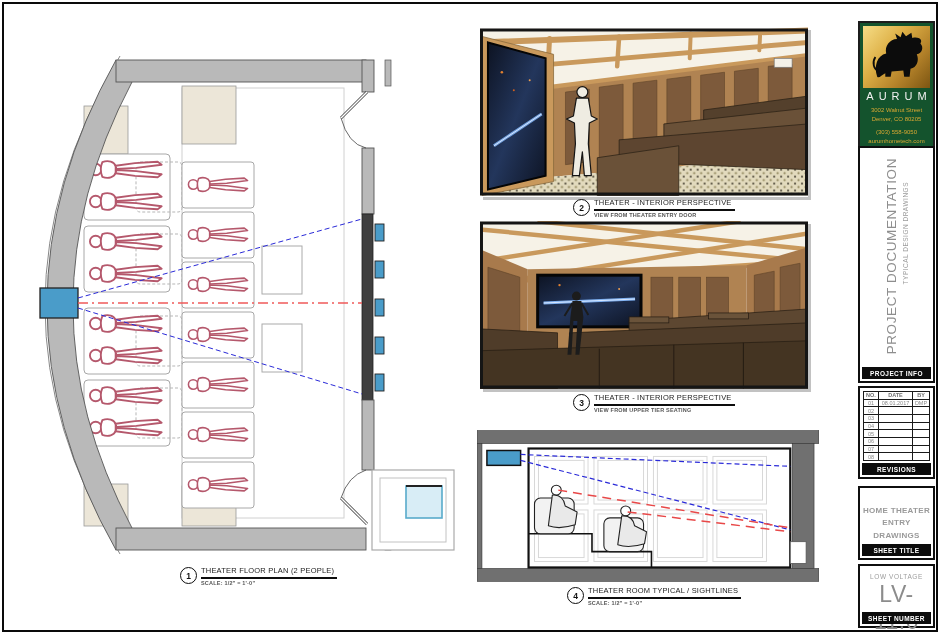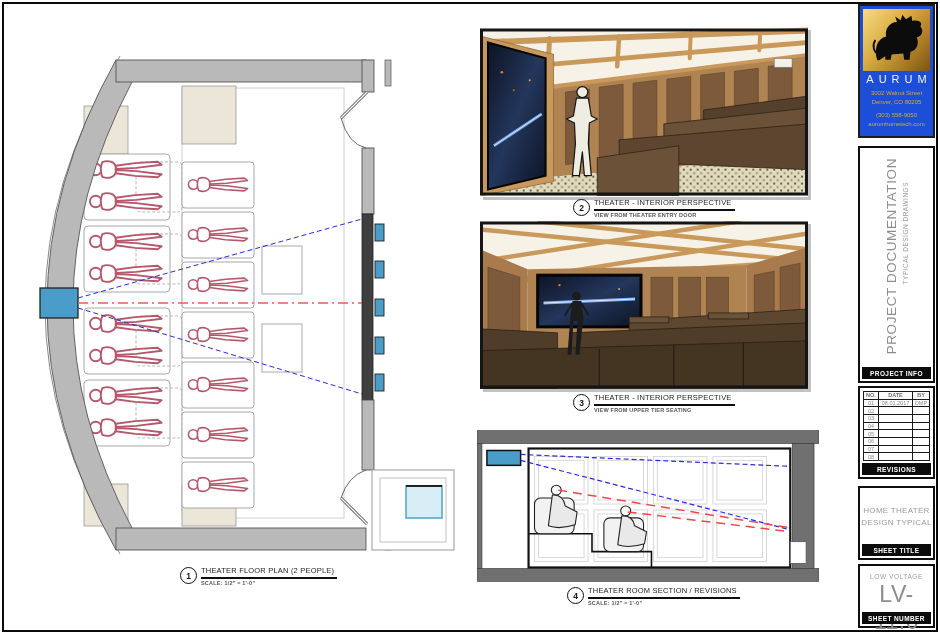--- a/index.html
+++ b/index.html
@@ -6,39 +6,39 @@
   body{width:940px;height:634px;font-family:"Liberation Sans",sans-serif;background:#e8e8e8;}
   .sheet{position:relative;width:940px;height:634px;background:#ffffff;overflow:hidden;}
   .frame{position:absolute;inset:2px;border:2.5px solid #0a0a0a;pointer-events:none;}
   .panel{position:absolute;}
   .shadowed{box-shadow:3px 3px 0 rgba(120,120,120,.45);}
 
   
   .tb{position:absolute;left:858px;width:77px;border:2px solid #0f0f0f;background:#fff;box-sizing:border-box;}
   .tb-bar{position:absolute;left:2px;right:2px;bottom:2px;background:#0c0c0c;color:#fff;font-size:6.5px;
           text-align:center;padding:3px 0 2px 0;letter-spacing:.4px;font-weight:bold;}
-  #logo-box{top:4px;height:134px;background:#1d4ed8;border-color:#1c1c1c;}
+  #logo-box{top:21px;height:134px;background:#14532d;border-color:#1c1c1c;}
   .logo-gold{position:absolute;left:3px;right:3px;top:3px;height:62px;
              background:linear-gradient(130deg,#f6dd86 0%,#ddaf45 38%,#b5832a 68%,#7c5512 100%);
              display:flex;align-items:center;justify-content:center;}
   .logo-name{position:absolute;top:67px;left:0;right:0;text-align:center;color:#f2f2f2;font-size:11px;
              letter-spacing:5px;text-indent:5px;}
   .logo-addr{position:absolute;top:83px;left:0;right:0;text-align:center;color:#d8a832;font-size:6px;line-height:1.5;}
   .logo-web{margin-top:4px;}
   #projinfo-box{top:146px;height:237px;}
   .vwrap{position:absolute;left:2px;right:2px;top:2px;bottom:18px;display:flex;align-items:center;justify-content:center;gap:3px;}
   .vtitle{writing-mode:vertical-rl;transform:rotate(180deg);font-size:13.5px;color:#8e8e8e;letter-spacing:.6px;white-space:nowrap;}
   .vsub{writing-mode:vertical-rl;transform:rotate(180deg);font-size:6.5px;color:#9b9b9b;letter-spacing:.5px;white-space:nowrap;margin-top:-46px;}
   #revisions-box{top:386px;height:93px;}
   .rev-grid{position:absolute;left:3px;right:3px;top:3px;bottom:16px;display:grid;
             grid-template-columns:14px 1fr 16px;grid-auto-rows:1fr;gap:1px;background:#1a1a1a;border:1px solid #1a1a1a;}
   .rev-cell{background:#fff;font-size:5.5px;color:#8a8a8a;display:flex;align-items:center;justify-content:center;overflow:hidden;}
   .rev-head{color:#6f6f6f;font-weight:bold;}
   #sheettitle-box{top:486px;height:74px;}
-  .st-text{position:absolute;top:17px;left:0;right:0;text-align:center;font-size:8px;color:#9a9a9a;line-height:1.55;letter-spacing:.3px;}
+  .st-text{position:absolute;top:17px;left:0;right:0;text-align:center;font-size:8px;color:#9a9a9a;line-height:1.55;letter-spacing:.3px;font-weight:bold;}
   #sheetnum-box{top:564px;height:64px;}
   .sn-cat{position:absolute;top:7px;left:0;right:0;text-align:center;font-size:6.5px;color:#9c9c9c;letter-spacing:.6px;}
   .sn-num{position:absolute;top:15px;left:0;right:0;text-align:center;font-size:23px;color:#8c8c8c;letter-spacing:.5px;}
 
   
   .callout{position:absolute;display:flex;align-items:flex-start;}
   .co-circle{width:15px;height:15px;border:1.7px solid #0d0d0d;border-radius:50%;background:#fff;
              display:flex;align-items:center;justify-content:center;font-size:8.5px;font-weight:bold;color:#111;
              margin-top:1px;flex:0 0 auto;}
   .co-body{margin-left:4px;}
@@ -368,21 +368,21 @@
   <div class="callout" id="callout-3">
     <div class="co-circle">3</div>
     <div class="co-body">
       <div class="co-title">THEATER - INTERIOR PERSPECTIVE</div>
       <div class="co-sub">VIEW FROM UPPER TIER SEATING</div>
     </div>
   </div>
   <div class="callout" id="callout-4">
     <div class="co-circle">4</div>
     <div class="co-body">
-      <div class="co-title">THEATER ROOM SECTION / REVISIONS</div>
+      <div class="co-title">THEATER ROOM TYPICAL / SIGHTLINES</div>
       <div class="co-sub">SCALE:  1/2" = 1'-0"</div>
     </div>
   </div>
 
   <div class="tb" id="logo-box">
     <div class="logo-gold">
       <svg width="54" height="52" viewBox="0 0 60 56">
         <path d="M8,50 C4,38 8,26 18,24 C16,16 22,8 30,8 L28,2 L34,6 L36,0 L40,5 L46,1 L47,7 C54,5 59,9 56,13 C60,17 58,24 52,25 C55,32 52,40 45,41 L44,50 L38,50 L37,43 L24,44 L23,50 L17,50 L17,46 C13,48 10,52 8,50 Z" fill="#0c0c0c"></path>
         <path d="M10,44 C4,42 2,34 6,28" fill="none" stroke="#0c0c0c" stroke-width="2"></path>
       </svg>
@@ -433,21 +433,21 @@
         <div class="rev-cell">08</div>
         <div class="rev-cell"></div>
         <div class="rev-cell"></div>
       </div>
     <div class="tb-bar">REVISIONS</div>
   </div>
 
   <div class="tb" id="sheettitle-box">
     <div class="st-text">
       <div>HOME THEATER</div>
-      <div>DESIGN TYPICAL</div>
+      <div>ENTRY DRAWINGS</div>
     </div>
     <div class="tb-bar">SHEET TITLE</div>
   </div>
 
   <div class="tb" id="sheetnum-box">
     <div class="sn-cat">LOW VOLTAGE</div>
     <div class="sn-num">LV-11.0</div>
     <div class="tb-bar">SHEET NUMBER</div>
   </div>
 </div>

